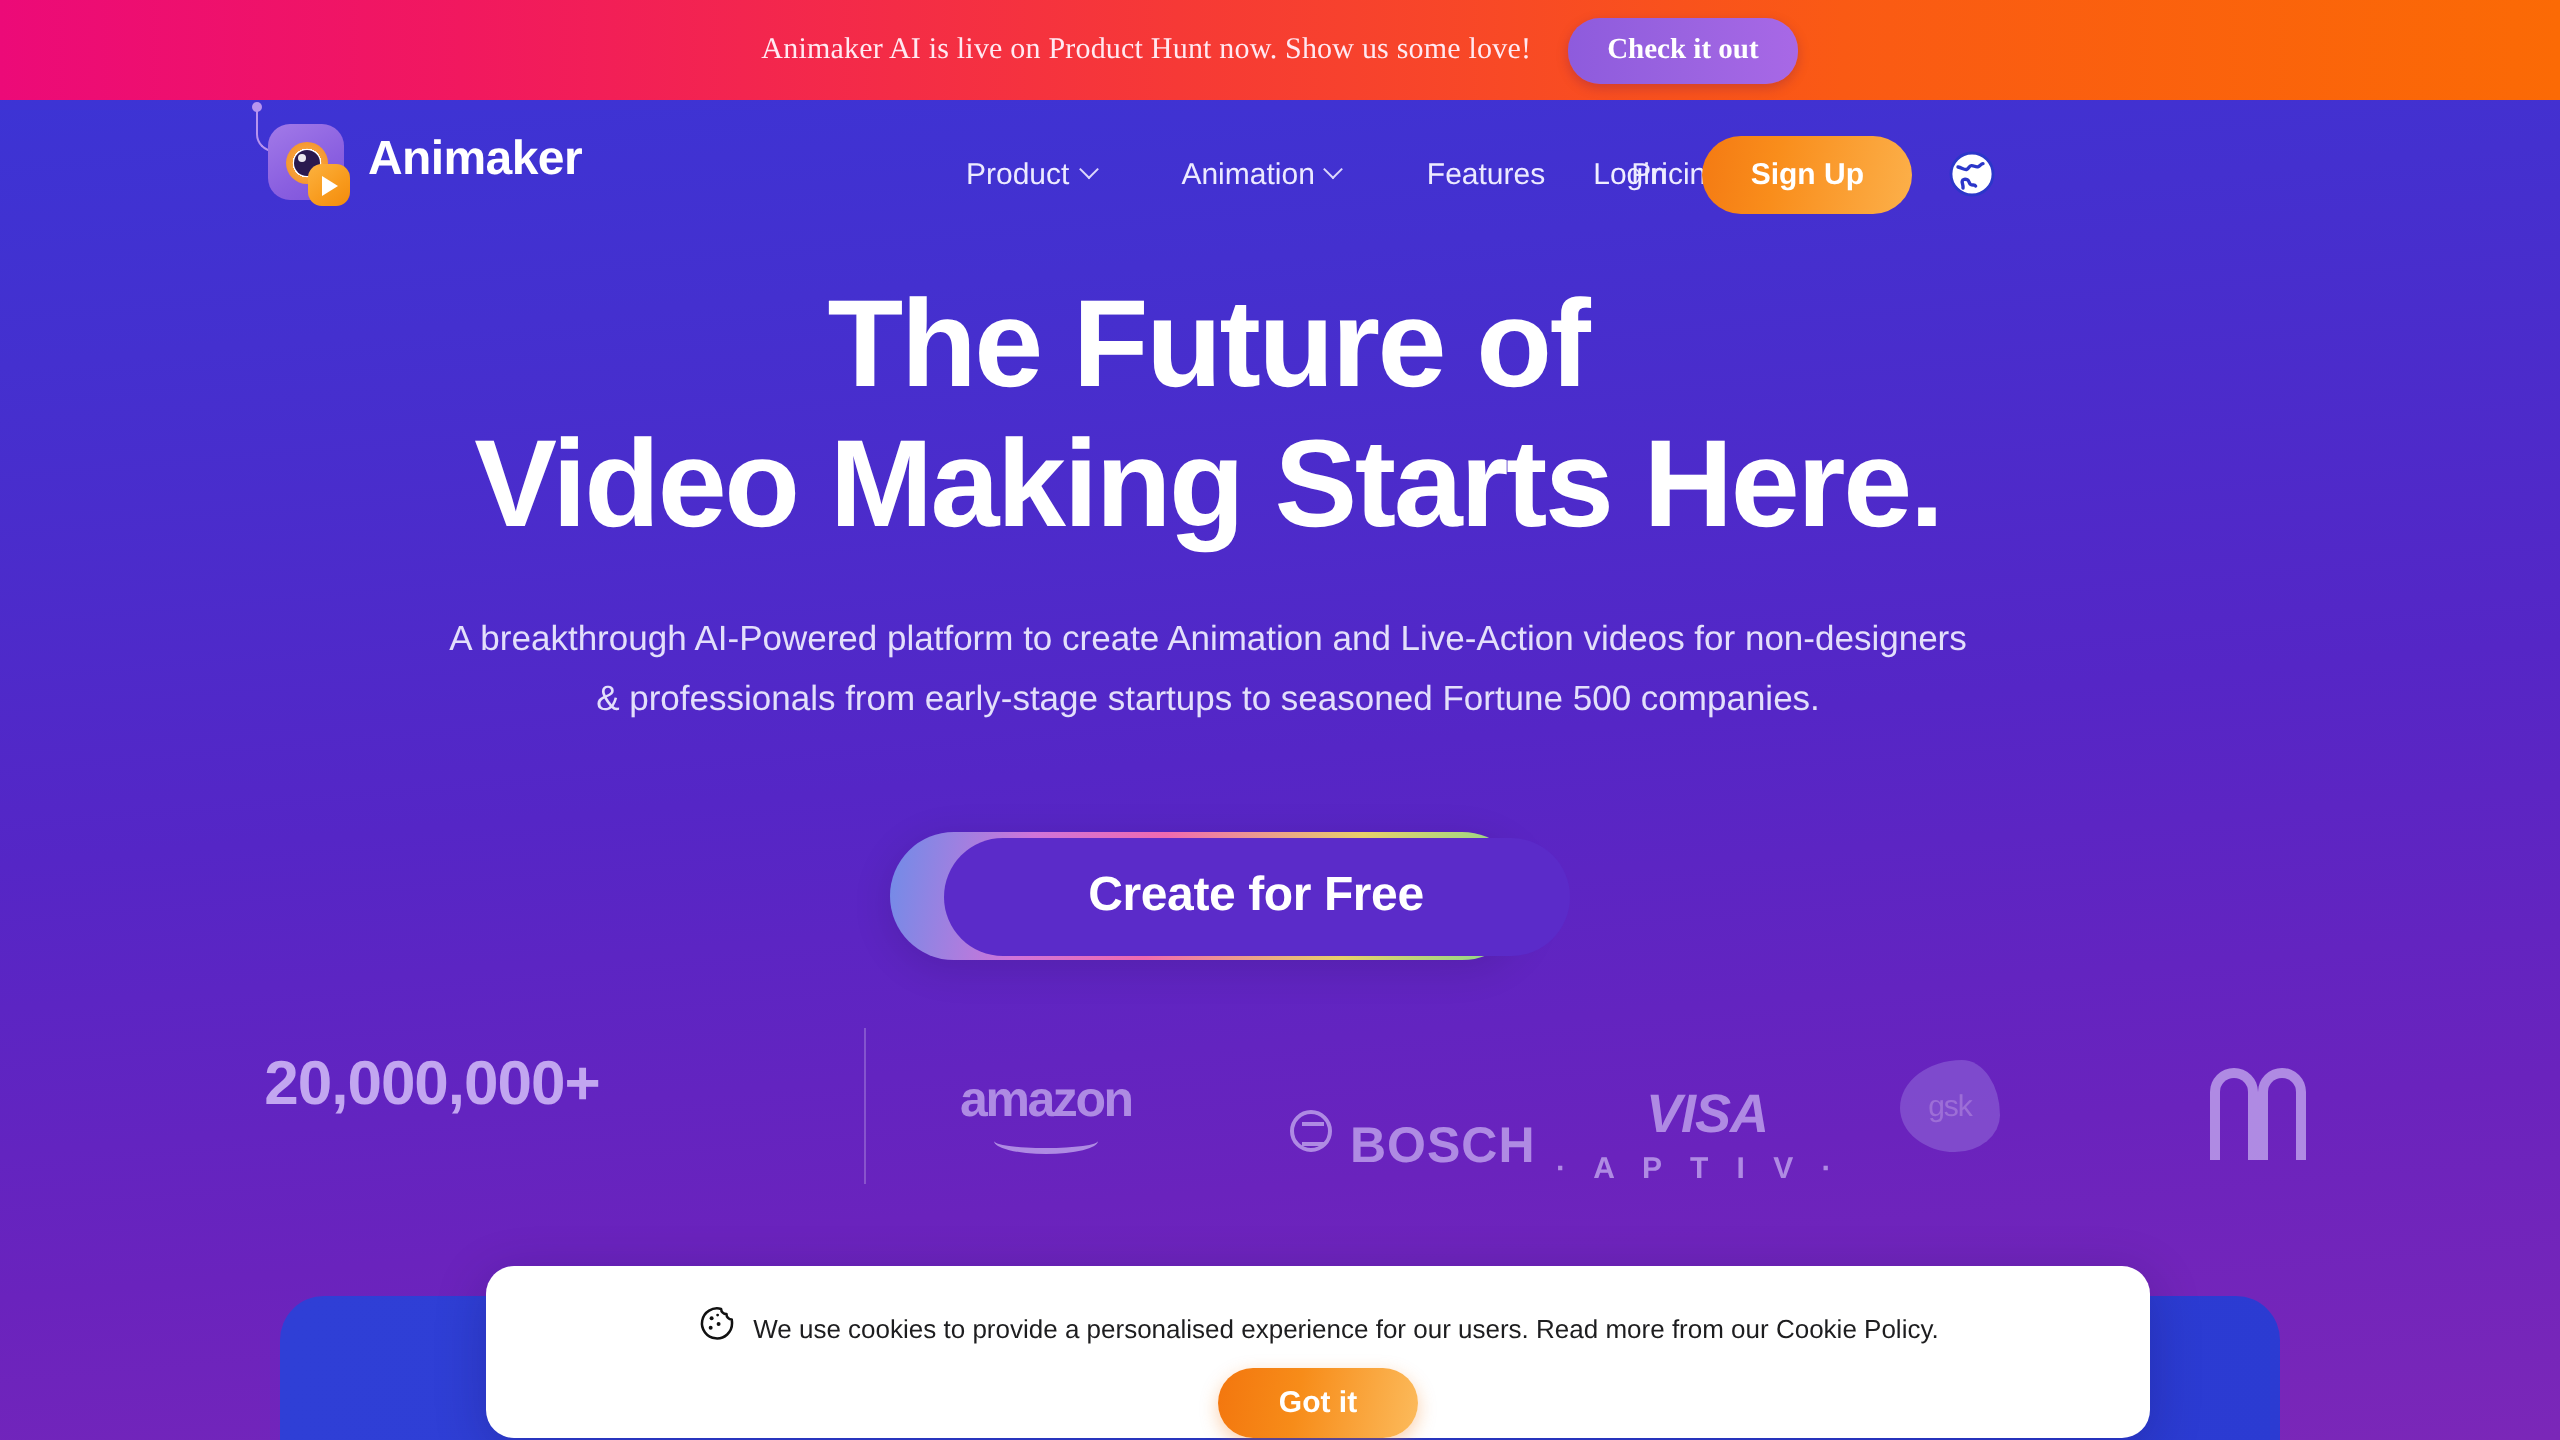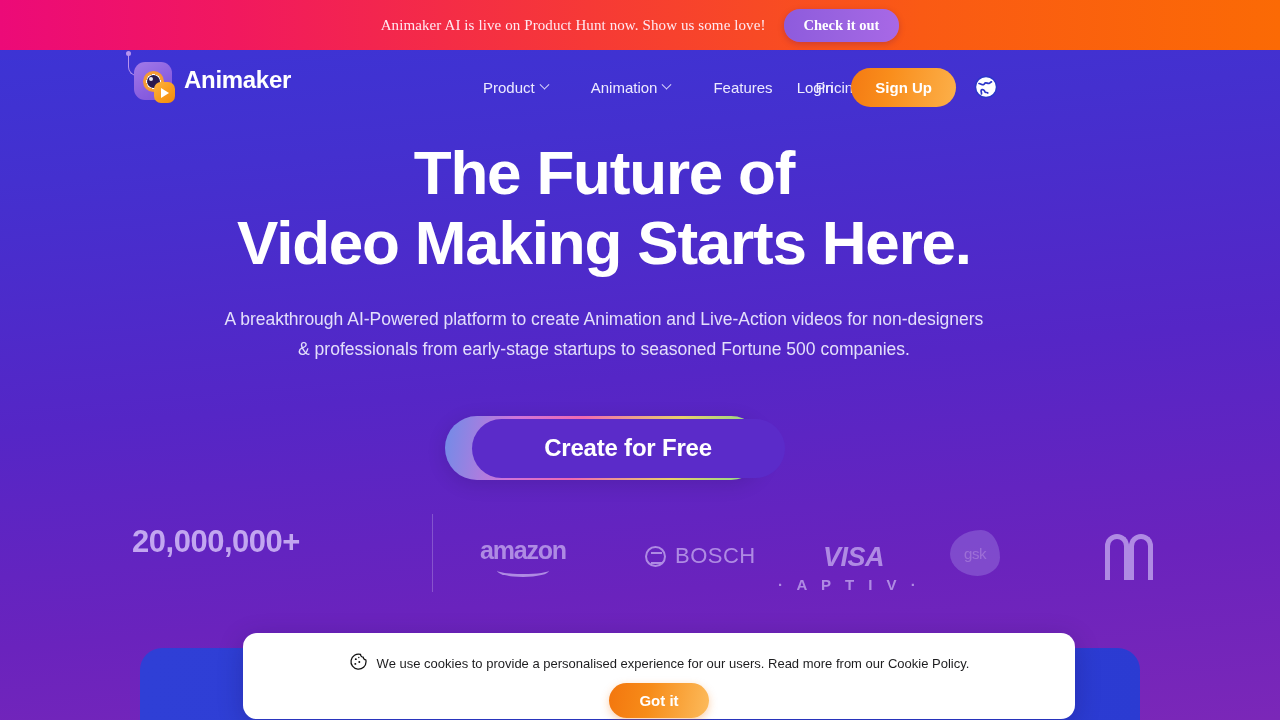--- a/index.html
+++ b/index.html
@@ -211,21 +211,21 @@
   .b-bosch .ring {
     width:21px; height:21px; border-radius:50%;
     border:2px solid #c3a8ee; position:relative;
   }
   .b-bosch .ring:before {
     content:""; position:absolute; left:4px; top:4px;
     width:11px; height:8px;
     border-top:2px solid #c3a8ee;
     border-bottom:2px solid #c3a8ee;
   }
-  .b-bosch .word { font-size:22px; font-weight:normal; letter-spacing:.5px; }
+  .b-bosch .word { font-size:25px; font-weight:bold; letter-spacing:.5px;margin-top:16px; }
   .b-visa { left:390px; top:30px; }
   .b-visa .word {
     font-size:27px; font-weight:bold; font-style:italic;
     letter-spacing:-.5px;
   }
   .b-aptiv { left:345px; top:64px; }
   .b-aptiv .word { font-size:15px; font-weight:bold; letter-spacing:5px; }
   .b-gsk { left:517px; top:18px; }
   .b-gsk .blob {
     width:50px; height:46px;

